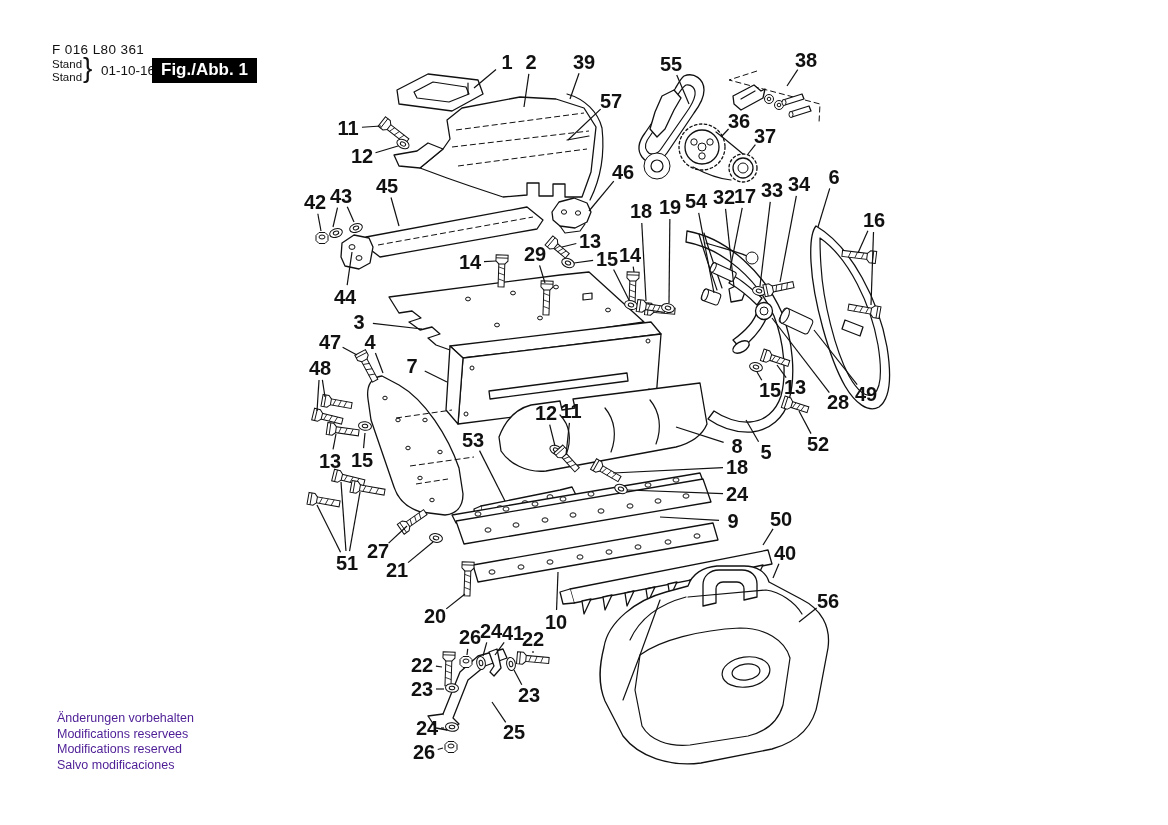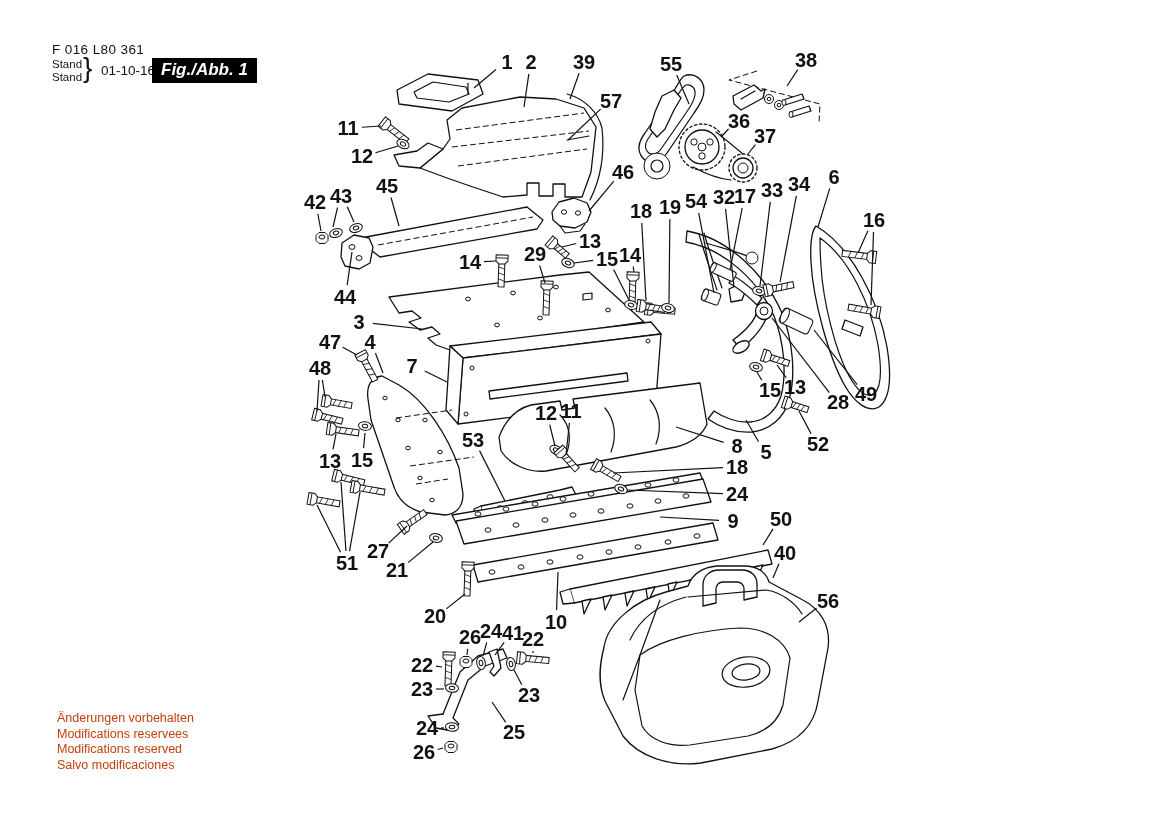--- a/index.html
+++ b/index.html
@@ -1,22 +1,22 @@
 <!DOCTYPE html>
 <html><head>
 <meta charset="utf-8">
 <style>
   html,body{margin:0;padding:0;background:#fff;font-family:"Liberation Sans",sans-serif;}
   .sheet{position:relative;width:1097px;height:825px;background:#fff;overflow:hidden;}
   .hdr-part{position:absolute;left:52px;top:42px;font-size:13.5px;color:#111;letter-spacing:.4px;}
   .hdr-stand{position:absolute;left:52px;top:58px;font-size:11.5px;line-height:13px;color:#111;}
   .hdr-brace{position:absolute;left:83px;top:52px;font-size:28px;font-weight:400;color:#111;}
   .hdr-date{position:absolute;left:101px;top:63px;font-size:13.5px;color:#111;}
-  .hdr-fig{position:absolute;left:152px;top:58px;background:#000;color:#fff;font-size:17px;font-weight:bold;padding:2px 9px 3px;font-style:italic;}
-  .ftr{position:absolute;left:57px;top:711px;font-size:12.5px;line-height:15.5px;color:#c2410c;}
+  .hdr-fig{position:absolute;left:152px;top:58px;background:#000;color:#fff;font-size:17px;font-weight:bold;padding:2px 9px 3px;}
+  .ftr{position:absolute;left:57px;top:711px;font-size:12.5px;line-height:15.5px;color:#4c1d95;}
   svg.fig{position:absolute;left:0;top:0;}
   .p{fill:#fff;stroke:#111;stroke-width:1.3;stroke-linejoin:round;stroke-linecap:round;}
   .l{fill:none;stroke:#111;stroke-width:1.2;stroke-linejoin:round;stroke-linecap:round;}
   .d{fill:none;stroke:#111;stroke-width:1;stroke-dasharray:6 3;}
   .h{fill:#fff;stroke:#111;stroke-width:1;}
   .callout{font-size:20px;font-weight:bold;fill:#111;text-anchor:middle;}
 </style>
 </head>
 <body>
 

